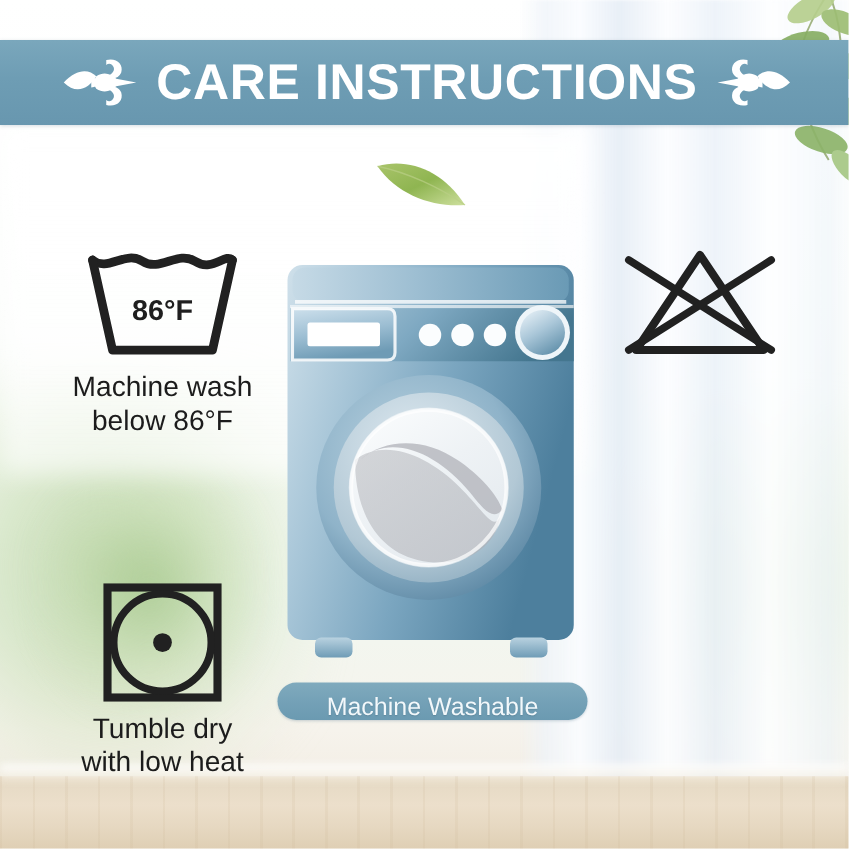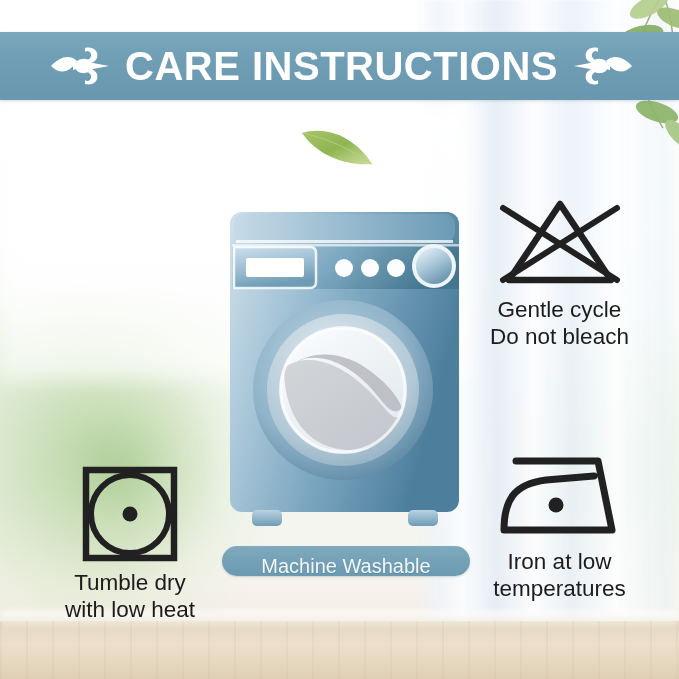--- a/index.html
+++ b/index.html
@@ -202,49 +202,48 @@
       <g fill="#ffffff">
         <path d="M60 23 C50 12, 40 12, 34 18 C40 28, 50 33, 60 23 Z"></path>
         <path d="M26 5 C18 3, 12 8, 14 15 C16 20, 22 21, 26 18 C22 17, 19 14, 20 11 C21 8, 24 7, 26 9 Z"></path>
         <path d="M26 41 C18 43, 12 38, 14 31 C16 26, 22 25, 26 28 C22 29, 19 32, 20 35 C21 38, 24 39, 26 37 Z"></path>
         <path d="M34 18 C28 14, 22 16, 18 20 L2 23 L18 26 C22 30, 28 32, 34 28 C36 25, 36 21, 34 18 Z"></path>
         <path d="M38 19 C32 20, 29 22, 29 23 C29 24, 32 26, 38 27 Z"></path>
       </g>
     </svg>
   </div>
 
+  <div class="cell" id="cell-wash">
+    <svg class="sym" width="140" height="95" viewBox="0 0 140 95">
+      <path d="M14 12 C26 22, 40 4, 54 13 C68 22, 82 4, 96 13 C110 22, 120 6, 126 12" fill="none" stroke="#212121" stroke-width="7" stroke-linecap="round" stroke-linejoin="round"></path>
+      <path d="M14 12 L30 84 L110 84 L126 12" fill="none" stroke="#212121" stroke-width="7" stroke-linejoin="round" stroke-linecap="round"></path>
+      <text class="tubtemp" x="70" y="60" text-anchor="middle">86°F</text>
+    </svg>
+    <div class="label">Machine wash
+below 86°F</div>
+  </div>
 
   <div class="cell" id="cell-bleach">
     <svg class="sym" width="150" height="95" viewBox="0 0 150 95">
       <path d="M75 8 L126 84 L24 84 Z" fill="none" stroke="#212121" stroke-width="6.5" stroke-linejoin="round"></path>
       <line x1="18" y1="12" x2="132" y2="84" stroke="#212121" stroke-width="6" stroke-linecap="round"></line>
       <line x1="132" y1="12" x2="18" y2="84" stroke="#212121" stroke-width="6" stroke-linecap="round"></line>
     </svg>
-    <div class="label">Gentle cycle
-Do not bleach</div>
   </div>
 
   <div class="cell" id="cell-dry">
     <svg class="sym" width="104" height="100" viewBox="0 0 104 100">
       <rect x="8" y="6" width="88" height="88" fill="none" stroke="#212121" stroke-width="6.5"></rect>
       <circle cx="52" cy="50" r="39" fill="none" stroke="#212121" stroke-width="6"></circle>
       <circle cx="52" cy="50" r="7.5" fill="#212121"></circle>
     </svg>
     <div class="label">Tumble dry
 with low heat</div>
   </div>
 
-  <div class="cell" id="cell-iron">
-    <svg class="sym" width="140" height="95" viewBox="0 0 140 95">
-      <path d="M26 13 L108 13 L122 82 L14 82 C14 52, 24 36, 56 32 L104 28" fill="none" stroke="#212121" stroke-width="7" stroke-linejoin="round" stroke-linecap="round"></path>
-      <circle cx="66" cy="57" r="7.5" fill="#212121"></circle>
-    </svg>
-    <div class="label">Iron at low
-temperatures</div>
-  </div>
 
   <div class="machine">
     <svg width="245" height="340" viewBox="0 0 245 340">
       <defs>
         <linearGradient id="bodyg" x1="0" y1="0" x2="1" y2="0.35">
           <stop offset="0%" stop-color="#cfe0ea"></stop>
           <stop offset="28%" stop-color="#a8c6d8"></stop>
           <stop offset="60%" stop-color="#7ba6c0"></stop>
           <stop offset="100%" stop-color="#4d7f9d"></stop>
         </linearGradient>

